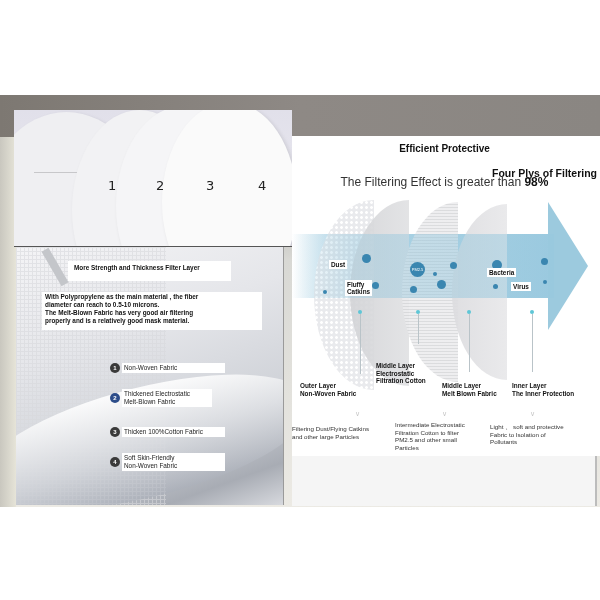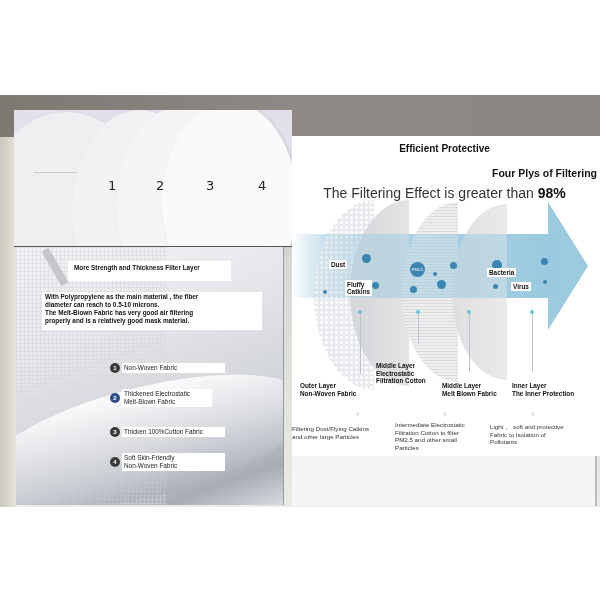--- a/index.html
+++ b/index.html
@@ -56,21 +56,21 @@
   .li-4 { left: 94px; top: 206px; }
   .li-4 .legend-label { width: 103px; }
 
   
   .right-panel { position: absolute; left: 292px; top: 136px; width: 347px; height: 320px; background: #ffffff;
     border-right: 2px solid #9b9b9b; }
   .right-lower { position: absolute; left: 292px; top: 456px; width: 305px; height: 50px; background: #f5f5f5; border-right: 2px solid #bcbcbc; }
   .r-title { position: absolute; left: 0; width: 305px; text-align: center; color: #111; }
   .r-title-1 { top: 7px; font-size: 10px; font-weight: bold; }
   .r-title-2 { top: 31px; font-size: 10.5px; font-weight: bold; text-align: right; }
-  .r-title-3 { top: 49px; font-size: 14px; color: #333; }
+  .r-title-3 { top: 39px; font-size: 12px; color: #333; }
   .r-title-3 b { color: #111; }
 
   .diagram { position: absolute; left: 0; top: 64px; width: 305px; height: 200px; }
   .arrow-body { position: absolute; left: 0; top: 34px; width: 262px; height: 64px;
     background: linear-gradient(90deg, rgba(180,215,232,0) 0%, rgba(172,210,228,0.85) 20%, #9fcbe0 100%); }
   .arrow-head { position: absolute; left: 256px; top: 2px; width: 0; height: 0;
     border-top: 64px solid transparent; border-bottom: 64px solid transparent; border-left: 40px solid #9ccade; }
   .layer { position: absolute; border-radius: 50%; }
   .layer-1 { left: 22px; top: 0; width: 120px; height: 190px; background:
     radial-gradient(circle, #ffffff 1.2px, transparent 1.6px) 0 0 / 5px 5px, #e6e7ea; clip-path: inset(0 50% 0 0 round 0); opacity: 0.85; }

